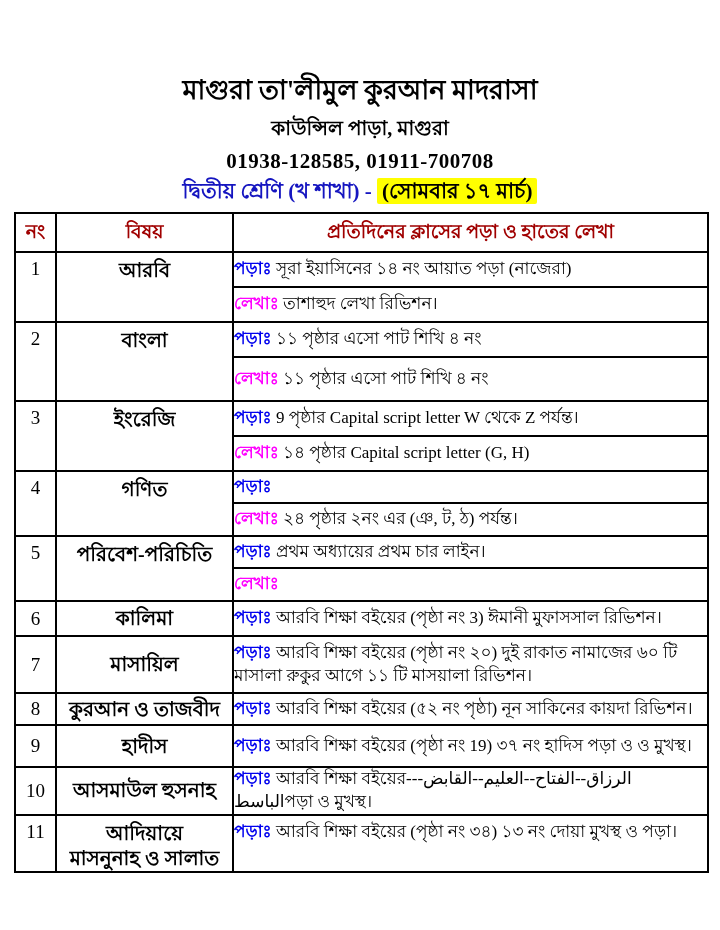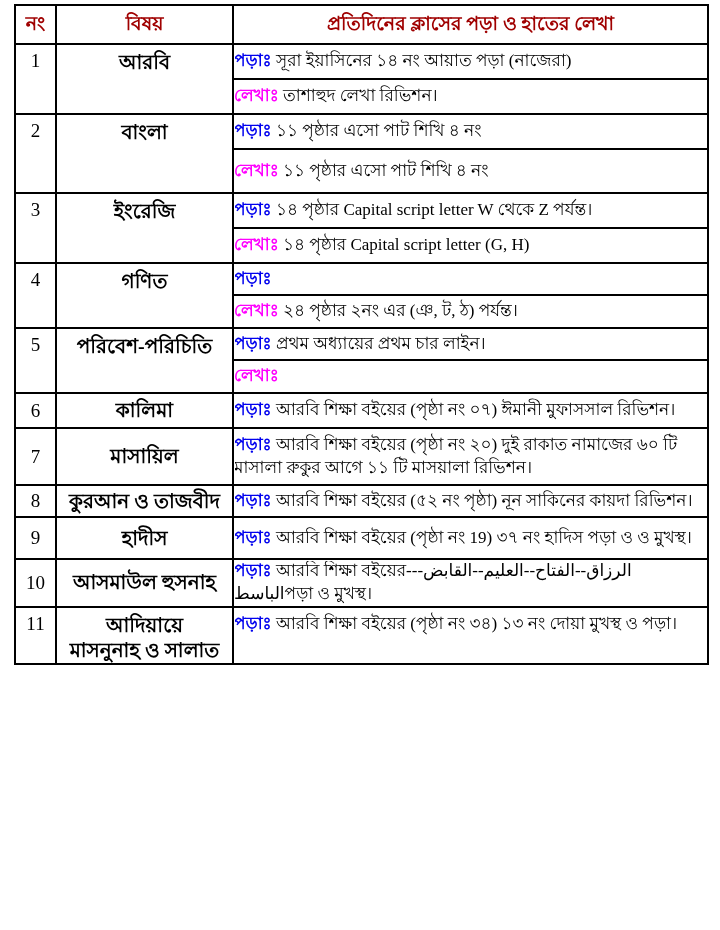--- a/index.html
+++ b/index.html
@@ -54,32 +54,42 @@
     font-family:"Liberation Serif","DejaVu Serif",serif;
     vertical-align:middle;
   }
   td.subj{
     font-size:20px;font-weight:bold;text-align:center;
     vertical-align:middle;white-space:pre-line;line-height:1.25;
   }
   td.content{
     font-size:17px;text-align:left;
     padding:2px 6px 2px 8px;
-    vertical-align:middle;line-height:1.35;border-radius:6px;
+    vertical-align:middle;line-height:1.35;
   }
   .va-top{vertical-align:top !important;padding-top:5px !important;}
   .lbl{font-weight:bold;}
   .lbl-read{color:var(--blue);}
   .lbl-write{color:var(--magenta);}
 </style>
 </head>
 <body>
 
 <div class="page">
 
+  <div class="header">
+    <div class="title">মাগুরা তা'লীমুল কুরআন মাদরাসা</div>
+    <div class="address">কাউন্সিল পাড়া, মাগুরা</div>
+    <div class="phones">01938-128585, 01911-700708</div>
+    <div class="class-line">
+      <span class="class-name">দ্বিতীয় শ্রেণি (খ শাখা)</span>
+      <span class="class-sep">-</span>
+      <span class="date-hl">(সোমবার ১৭ মার্চ)</span>
+    </div>
+  </div>
 
   <table class="lessons">
     <colgroup>
       <col style="width:41px">
       <col style="width:177px">
       <col style="width:475px">
     </colgroup>
     <thead>
       <tr>
         <th>নং</th>
@@ -100,21 +110,21 @@
           <td class="num va-top" rowspan="2">2</td>
           <td class="subj va-top" rowspan="2">বাংলা</td>
           <td class="content"><span class="lbl lbl-read">পড়াঃ</span><span> ১১ পৃষ্ঠার এসো পাট শিখি ৪ নং</span></td>
         </tr>
         <tr style="height: 44px;">
           <td class="content"><span class="lbl lbl-write">লেখাঃ</span><span> ১১ পৃষ্ঠার এসো পাট শিখি ৪ নং</span></td>
         </tr>
         <tr style="height: 35px;">
           <td class="num va-top" rowspan="2">3</td>
           <td class="subj va-top" rowspan="2">ইংরেজি</td>
-          <td class="content"><span class="lbl lbl-read">পড়াঃ</span><span> ১৪ পৃষ্ঠার Capital script letter W থেকে Z পর্যন্ত।</span></td>
+          <td class="content"><span class="lbl lbl-read">পড়াঃ</span><span> 9 পৃষ্ঠার Capital script letter W থেকে Z পর্যন্ত।</span></td>
         </tr>
         <tr style="height: 35px;">
           <td class="content"><span class="lbl lbl-write">লেখাঃ</span><span> ১৪ পৃষ্ঠার Capital script letter (G, H)</span></td>
         </tr>
         <tr style="height: 32px;">
           <td class="num va-top" rowspan="2">4</td>
           <td class="subj va-top" rowspan="2">গণিত</td>
           <td class="content"><span class="lbl lbl-read">পড়াঃ</span></td>
         </tr>
         <tr style="height: 33px; padding-left: 29px;">
@@ -124,21 +134,21 @@
           <td class="num va-top" rowspan="2">5</td>
           <td class="subj va-top" rowspan="2">পরিবেশ-পরিচিতি</td>
           <td class="content"><span class="lbl lbl-read">পড়াঃ</span><span> প্রথম অধ্যায়ের প্রথম চার লাইন।</span></td>
         </tr>
         <tr style="height: 33px;">
           <td class="content"><span class="lbl lbl-write">লেখাঃ</span></td>
         </tr>
         <tr style="height: 35px;">
           <td class="num">6</td>
           <td class="subj">কালিমা</td>
-          <td class="content"><span class="lbl lbl-read">পড়াঃ</span><span> আরবি শিক্ষা বইয়ের (পৃষ্ঠা নং ০৭) ঈমানী মুফাসসাল রিভিশন।</span></td>
+          <td class="content"><span class="lbl lbl-read">পড়াঃ</span><span> আরবি শিক্ষা বইয়ের (পৃষ্ঠা নং 3) ঈমানী মুফাসসাল রিভিশন।</span></td>
         </tr>
         <tr style="height: 57px;">
           <td class="num">7</td>
           <td class="subj">মাসায়িল</td>
           <td class="content"><span class="lbl lbl-read">পড়াঃ</span><span> আরবি শিক্ষা বইয়ের (পৃষ্ঠা নং ২০) দুই রাকাত নামাজের ৬০ টি মাসালা রুকুর আগে ১১ টি মাসয়ালা রিভিশন।</span></td>
         </tr>
         <tr style="height: 32px;">
           <td class="num">8</td>
           <td class="subj">কুরআন ও তাজবীদ</td>
           <td class="content"><span class="lbl lbl-read">পড়াঃ</span><span> আরবি শিক্ষা বইয়ের (৫২ নং পৃষ্ঠা) নূন সাকিনের কায়দা রিভিশন।</span></td>

